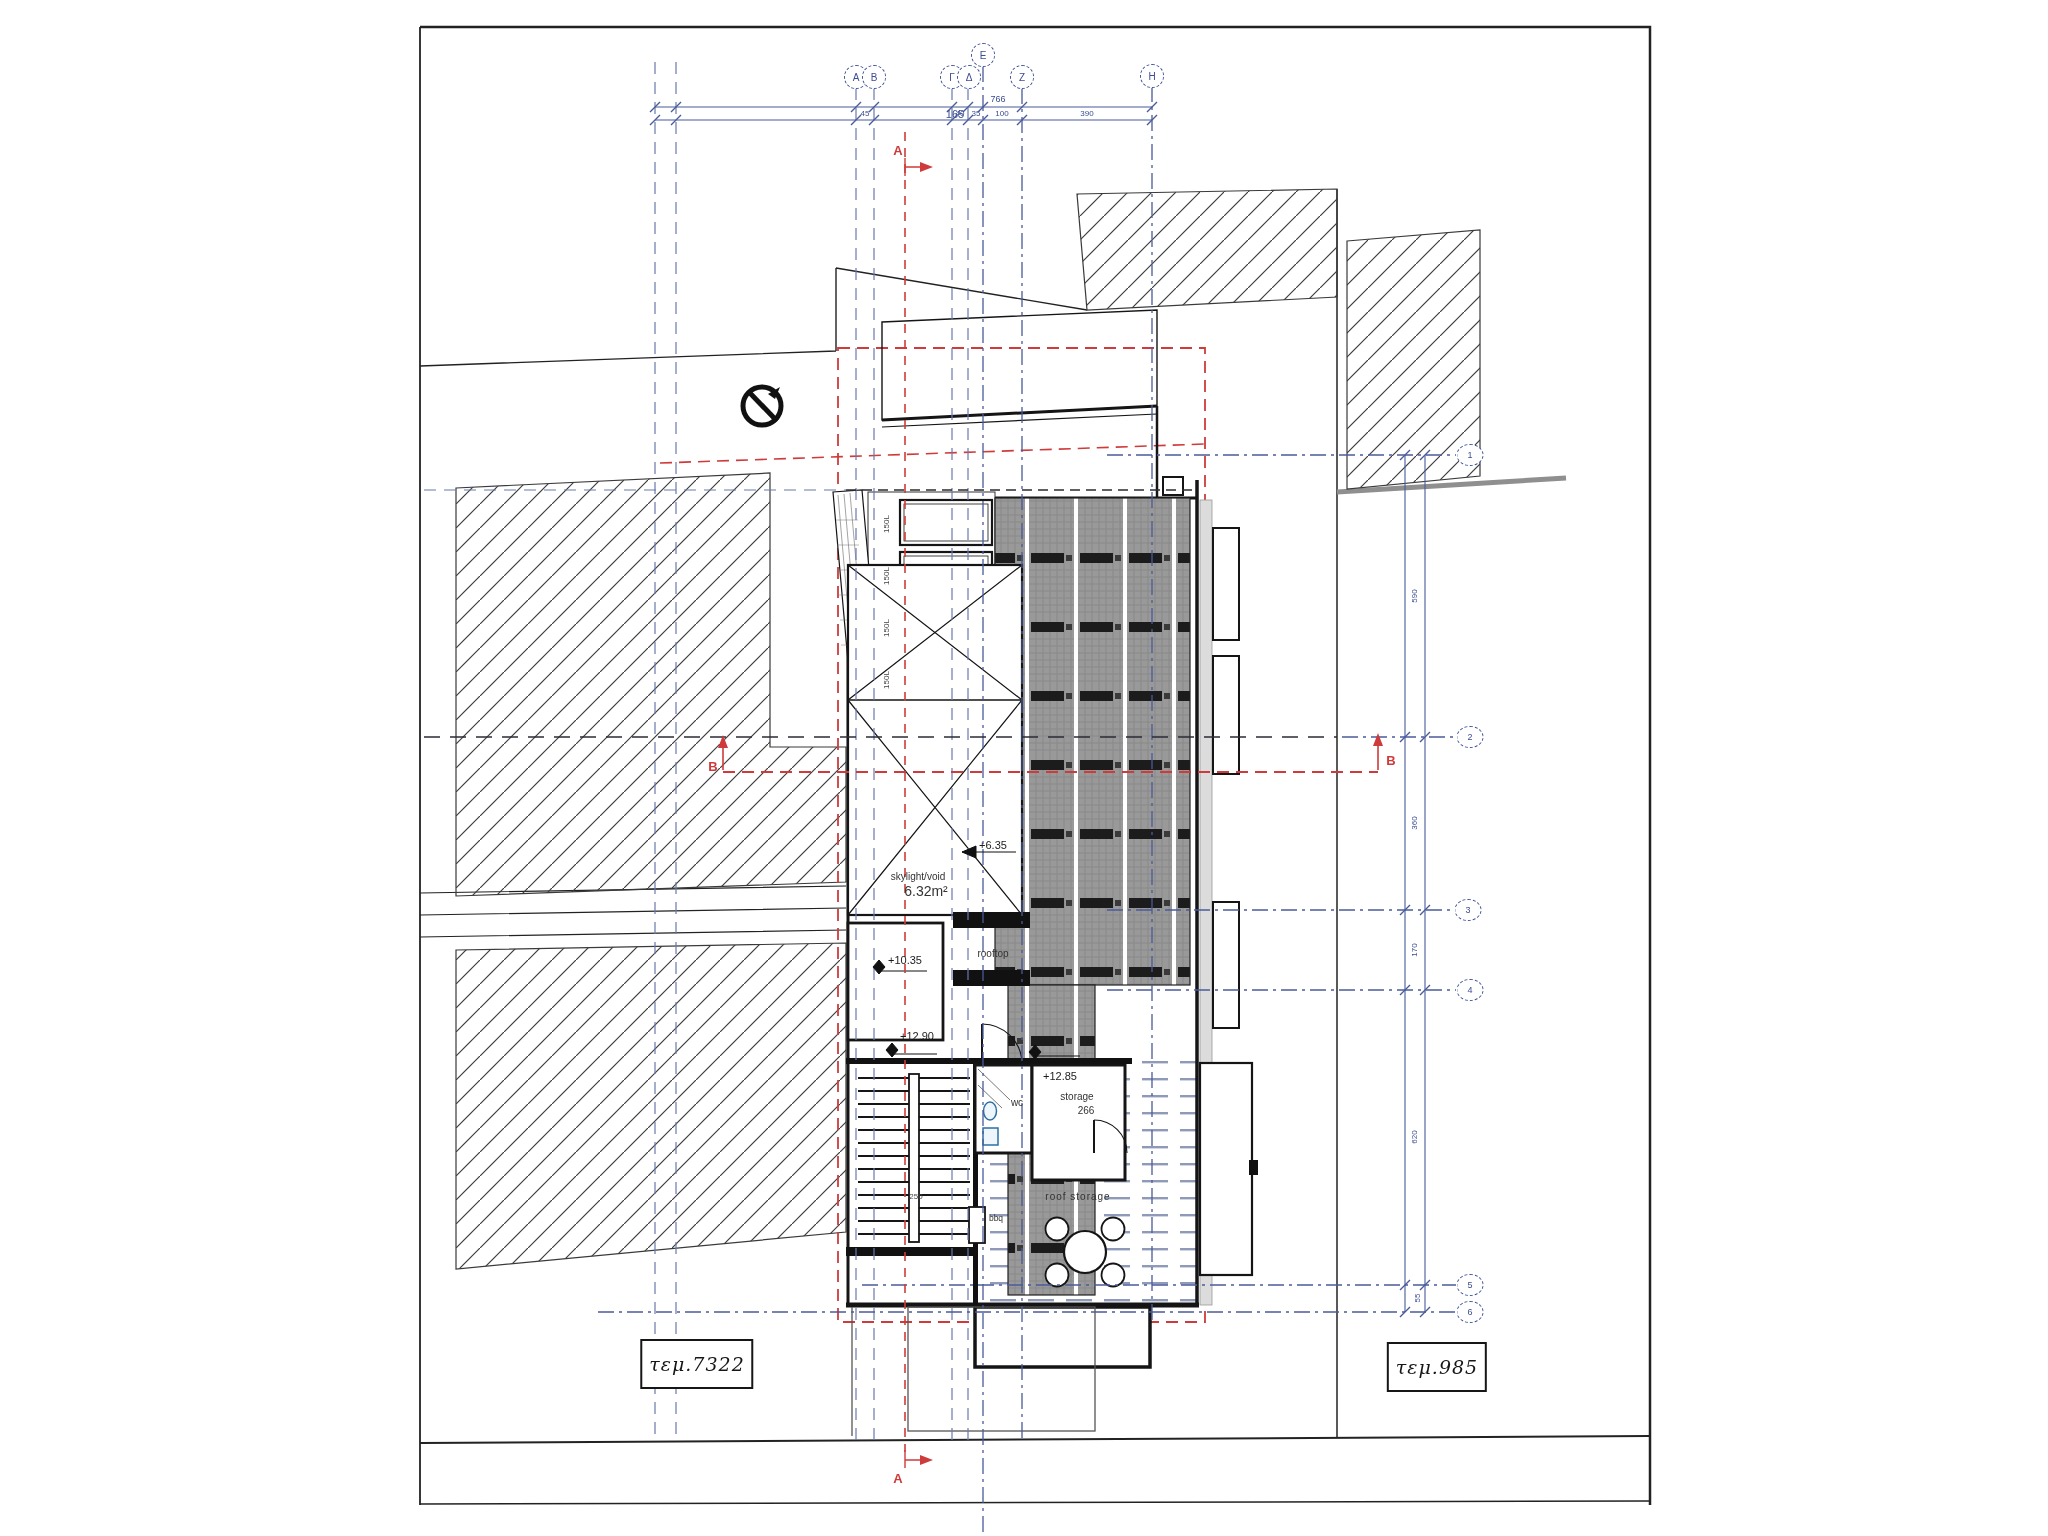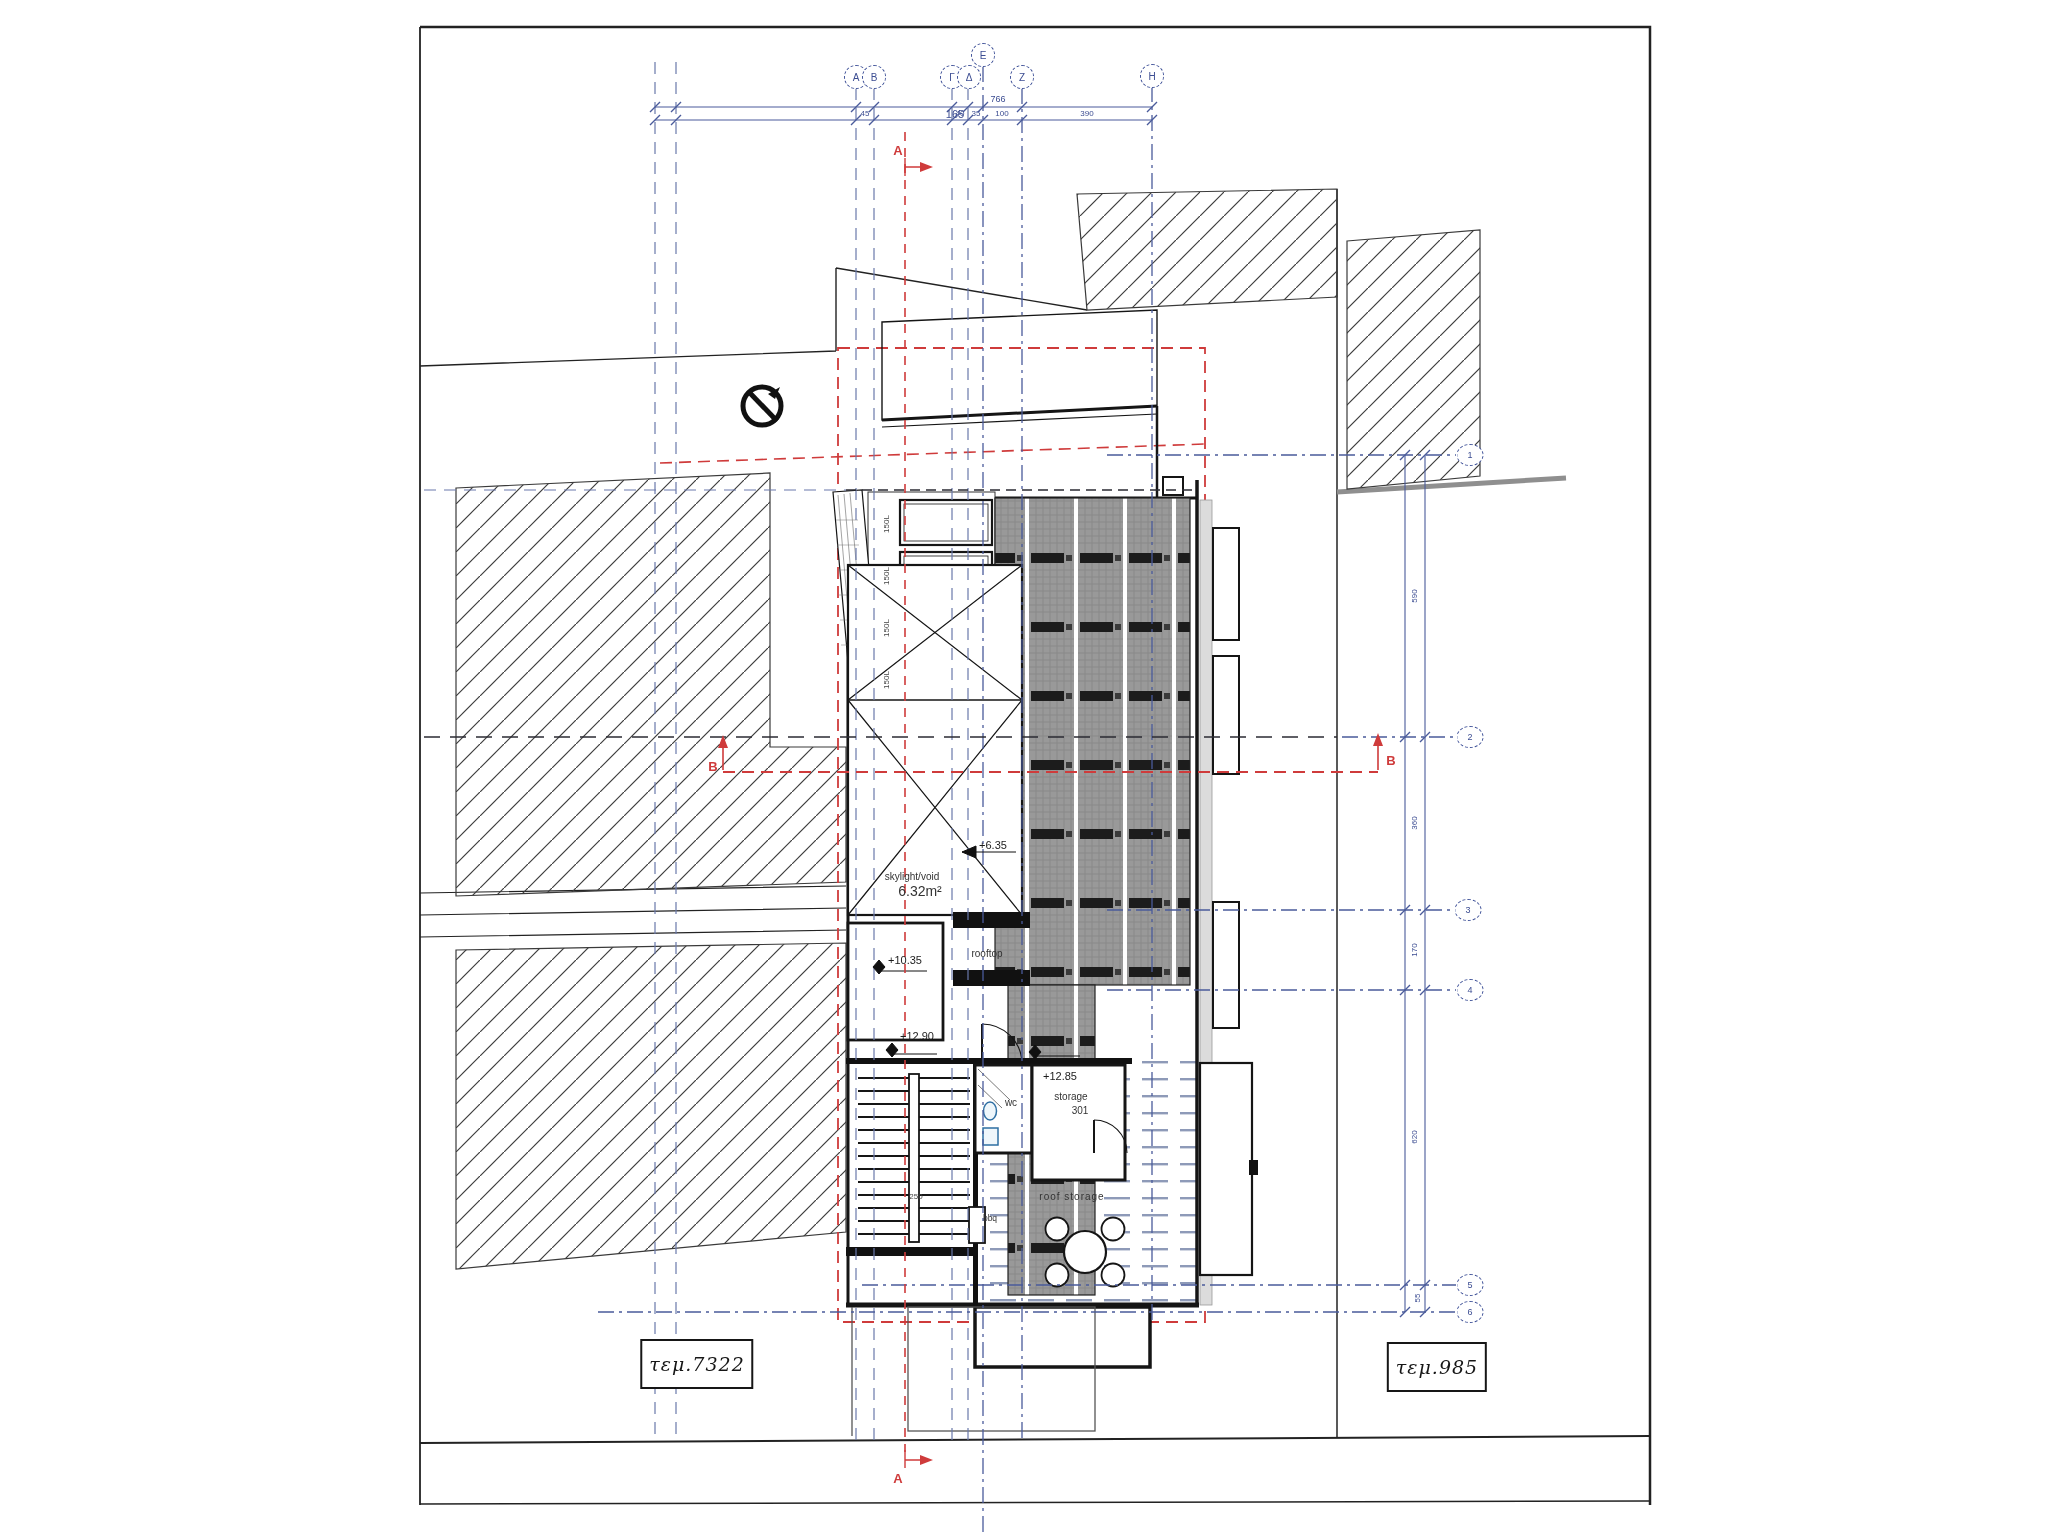--- a/index.html
+++ b/index.html
@@ -6,21 +6,21 @@
   #canvas{position:relative;width:2048px;height:1536px;background:#fff;overflow:hidden;
           font-family:"Liberation Sans",sans-serif;}
   #linework{position:absolute;left:0;top:0;}
   .lbl{position:absolute;transform:translate(-50%,-50%);white-space:nowrap;
        font-size:10px;color:#2e2e2e;line-height:1;}
   .lbl.rot{transform:translate(-50%,-50%) rotate(-90deg);}
   .lbl.blue{color:#3c4d92;font-size:9px;}
   .lbl.red{color:#cf3b3b;font-weight:bold;font-size:13px;}
   .lbl.lvl{font-size:11px;color:#1c1c1c;}
   .lbl.tiny{font-size:8px;color:#444;}
-  .lbl.room{font-size:10px;color:#333;}
+  .lbl.room{font-size:10px;color:#333;padding-left:12px;}
   .bub{position:absolute;transform:translate(-50%,-50%);width:22px;height:22px;
        border:1.5px dashed #44569b;border-radius:50%;background:#fff;
        display:flex;align-items:center;justify-content:center;
        font-size:10px;color:#3c4d92;}
   .bub-r{width:25px;height:20px;font-size:9px;}
   .parcel{position:absolute;transform:translate(-50%,-50%);border:2px solid #161616;
           background:#fff;padding:12px 7px;font-family:"DejaVu Serif",serif;
           font-style:italic;font-size:19px;color:#161616;letter-spacing:1px;}
 </style>
 </head>
@@ -254,21 +254,21 @@
 <div class="lbl lvl" style="left:993px;top:845px">+6.35</div>
 <div class="lbl lvl" style="left:905px;top:960px">+10.35</div>
 <div class="lbl lvl" style="left:917px;top:1036px">+12.90</div>
 <div class="lbl lvl" style="left:1060px;top:1076px">+12.85</div>
 
 <div class="lbl room" style="left:912px;top:877px">skylight/void</div>
 <div class="lbl room" style="left:920px;top:891px;font-size:14px">6.32m²</div>
 <div class="lbl room" style="left:987px;top:954px">rooftop</div>
 <div class="lbl room" style="left:1011px;top:1103px">wc</div>
 <div class="lbl room" style="left:1071px;top:1097px">storage</div>
-<div class="lbl room" style="left:1080px;top:1111px">301</div>
+<div class="lbl room" style="left:1080px;top:1111px">266</div>
 <div class="lbl room" style="left:1072px;top:1197px;letter-spacing:1px">roof storage</div>
 <div class="lbl room" style="left:990px;top:1218px;font-size:8.5px">bbq</div>
 <div class="lbl tiny" style="left:916px;top:1197px">250</div>
 
 <div class="lbl rot tiny" style="left:887px;top:524px">150L</div>
 <div class="lbl rot tiny" style="left:887px;top:576px">150L</div>
 <div class="lbl rot tiny" style="left:887px;top:628px">150L</div>
 <div class="lbl rot tiny" style="left:887px;top:680px">150L</div>
 
 <div class="lbl blue" style="left:998px;top:99px">766</div>

